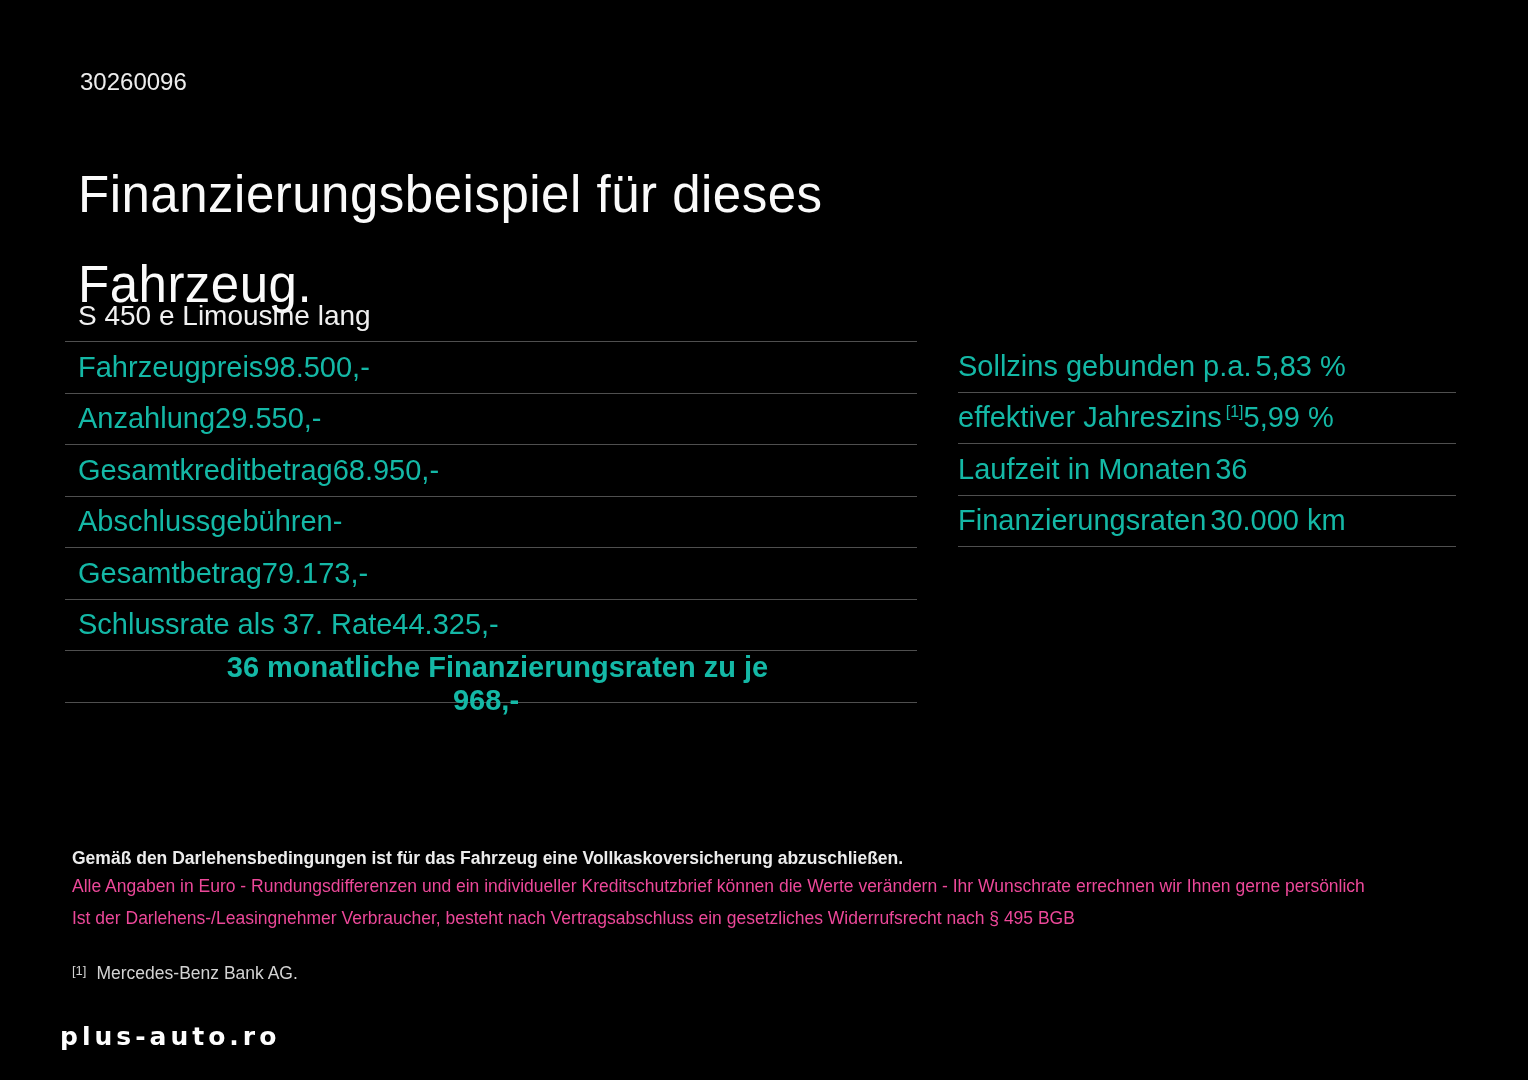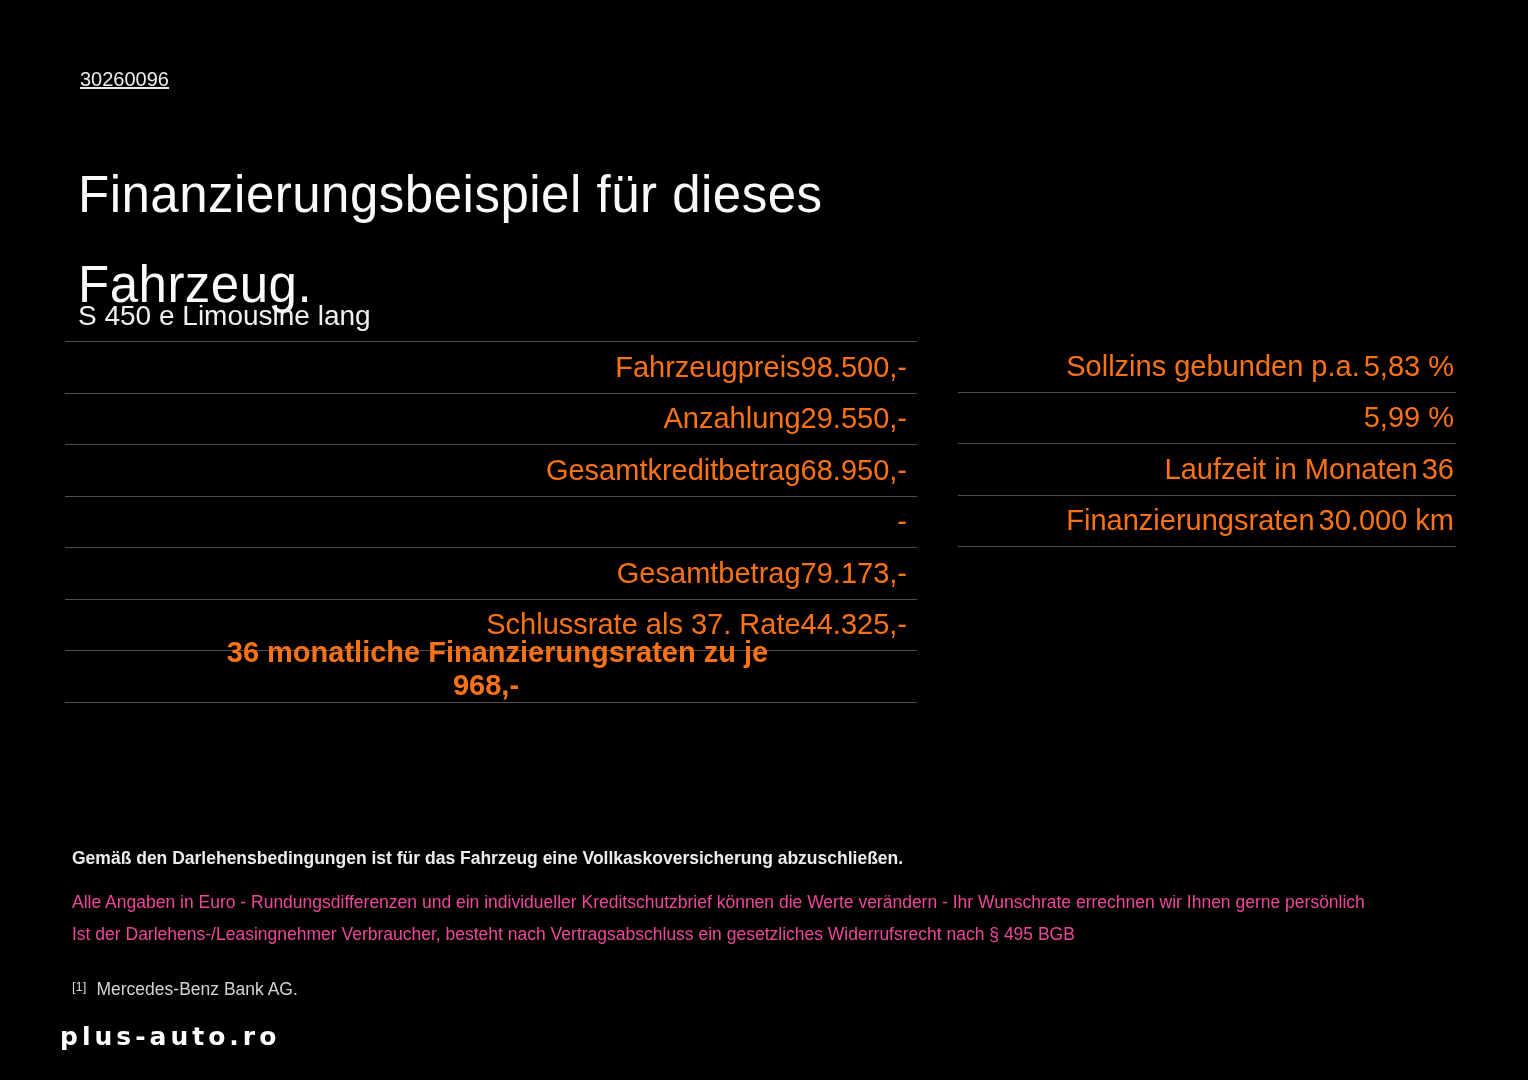--- a/index.html
+++ b/index.html
@@ -13,23 +13,22 @@
     position: relative;
     overflow: hidden;
     font-family: "Liberation Sans", sans-serif;
     color: #f2f2f2;
     -webkit-font-smoothing: antialiased;
   }
   .id-number {
     position: absolute;
     left: 80px;
     top: 68px;
-    font-size: 20px;
+    font-size: 24px;
     color: #ececec;
-    text-decoration: underline;
   }
   .page-title {
     position: absolute;
     left: 78px;
     top: 116px;
     width: 960px;
     font-size: 51px;
     line-height: 90px;
     font-weight: 400;
     color: #fafafa;
@@ -57,23 +56,23 @@
     left: 958px;
     top: 341px;
     width: 498px;
   }
   .t-row {
     height: 51.5px;
     box-sizing: border-box;
     border-bottom: 1px solid #4f4f4f;
     display: flex;
     align-items: center;
-    justify-content: flex-end;
+    justify-content: flex-start;
     font-size: 29px;
-    color: #f97316;
+    color: #14b8a6;
   }
   .finance-table .t-row .t-label { padding-left: 13px; }
   .finance-table .t-row .t-value { padding-right: 10px; text-align: right; }
   .t-row.highlight { font-weight: 700; flex-direction: column; }
   .conditions-table .t-row .t-label { padding-left: 0; }
   .conditions-table .t-row .t-value { padding-right: 2px; text-align: right; }
   .t-label sup {
     font-size: 0.55em;
     vertical-align: super;
     line-height: 0;
@@ -84,21 +83,21 @@
     position: absolute;
     left: 72px;
     top: 848px;
     width: 1400px;
     font-size: 17.5px;
     color: #d8d8d8;
   }
   .footnote-strong {
     font-weight: 700;
     color: #ececec;
-    margin-bottom: 23px;
+    margin-bottom: 7px;
   }
   .footnote-line { margin-bottom: 11px; color: #ec4899; }
   .footnote-ref { margin-top: 34px; color: #d3d3d3; }
   .footnote-ref .ref-marker {
     font-size: 13px;
     vertical-align: 4px;
     margin-right: 10px;
   }
   .watermark {
     position: absolute;
@@ -127,20 +126,21 @@
   </div>
   <div class="t-row">
     <span class="t-label">Anzahlung</span>
     <span class="t-value">29.550,-</span>
   </div>
   <div class="t-row">
     <span class="t-label">Gesamtkreditbetrag</span>
     <span class="t-value">68.950,-</span>
   </div>
   <div class="t-row">
+    <span class="t-label">Abschlussgebühren</span>
     <span class="t-value">-</span>
   </div>
   <div class="t-row">
     <span class="t-label">Gesamtbetrag</span>
     <span class="t-value">79.173,-</span>
   </div>
   <div class="t-row">
     <span class="t-label">Schlussrate als 37. Rate</span>
     <span class="t-value">44.325,-</span>
   </div>
@@ -149,20 +149,21 @@
     <span class="t-value">968,-</span>
   </div>
 </div>
 
 <div class="conditions-table">
   <div class="t-row">
     <span class="t-label"><span>Sollzins gebunden p.a.</span><sup></sup></span>
     <span class="t-value">5,83 %</span>
   </div>
   <div class="t-row">
+    <span class="t-label"><span>effektiver Jahreszins</span><sup>[1]</sup></span>
     <span class="t-value">5,99 %</span>
   </div>
   <div class="t-row">
     <span class="t-label"><span>Laufzeit in Monaten</span><sup></sup></span>
     <span class="t-value">36</span>
   </div>
   <div class="t-row">
     <span class="t-label"><span>Finanzierungsraten</span><sup></sup></span>
     <span class="t-value">30.000 km</span>
   </div>

